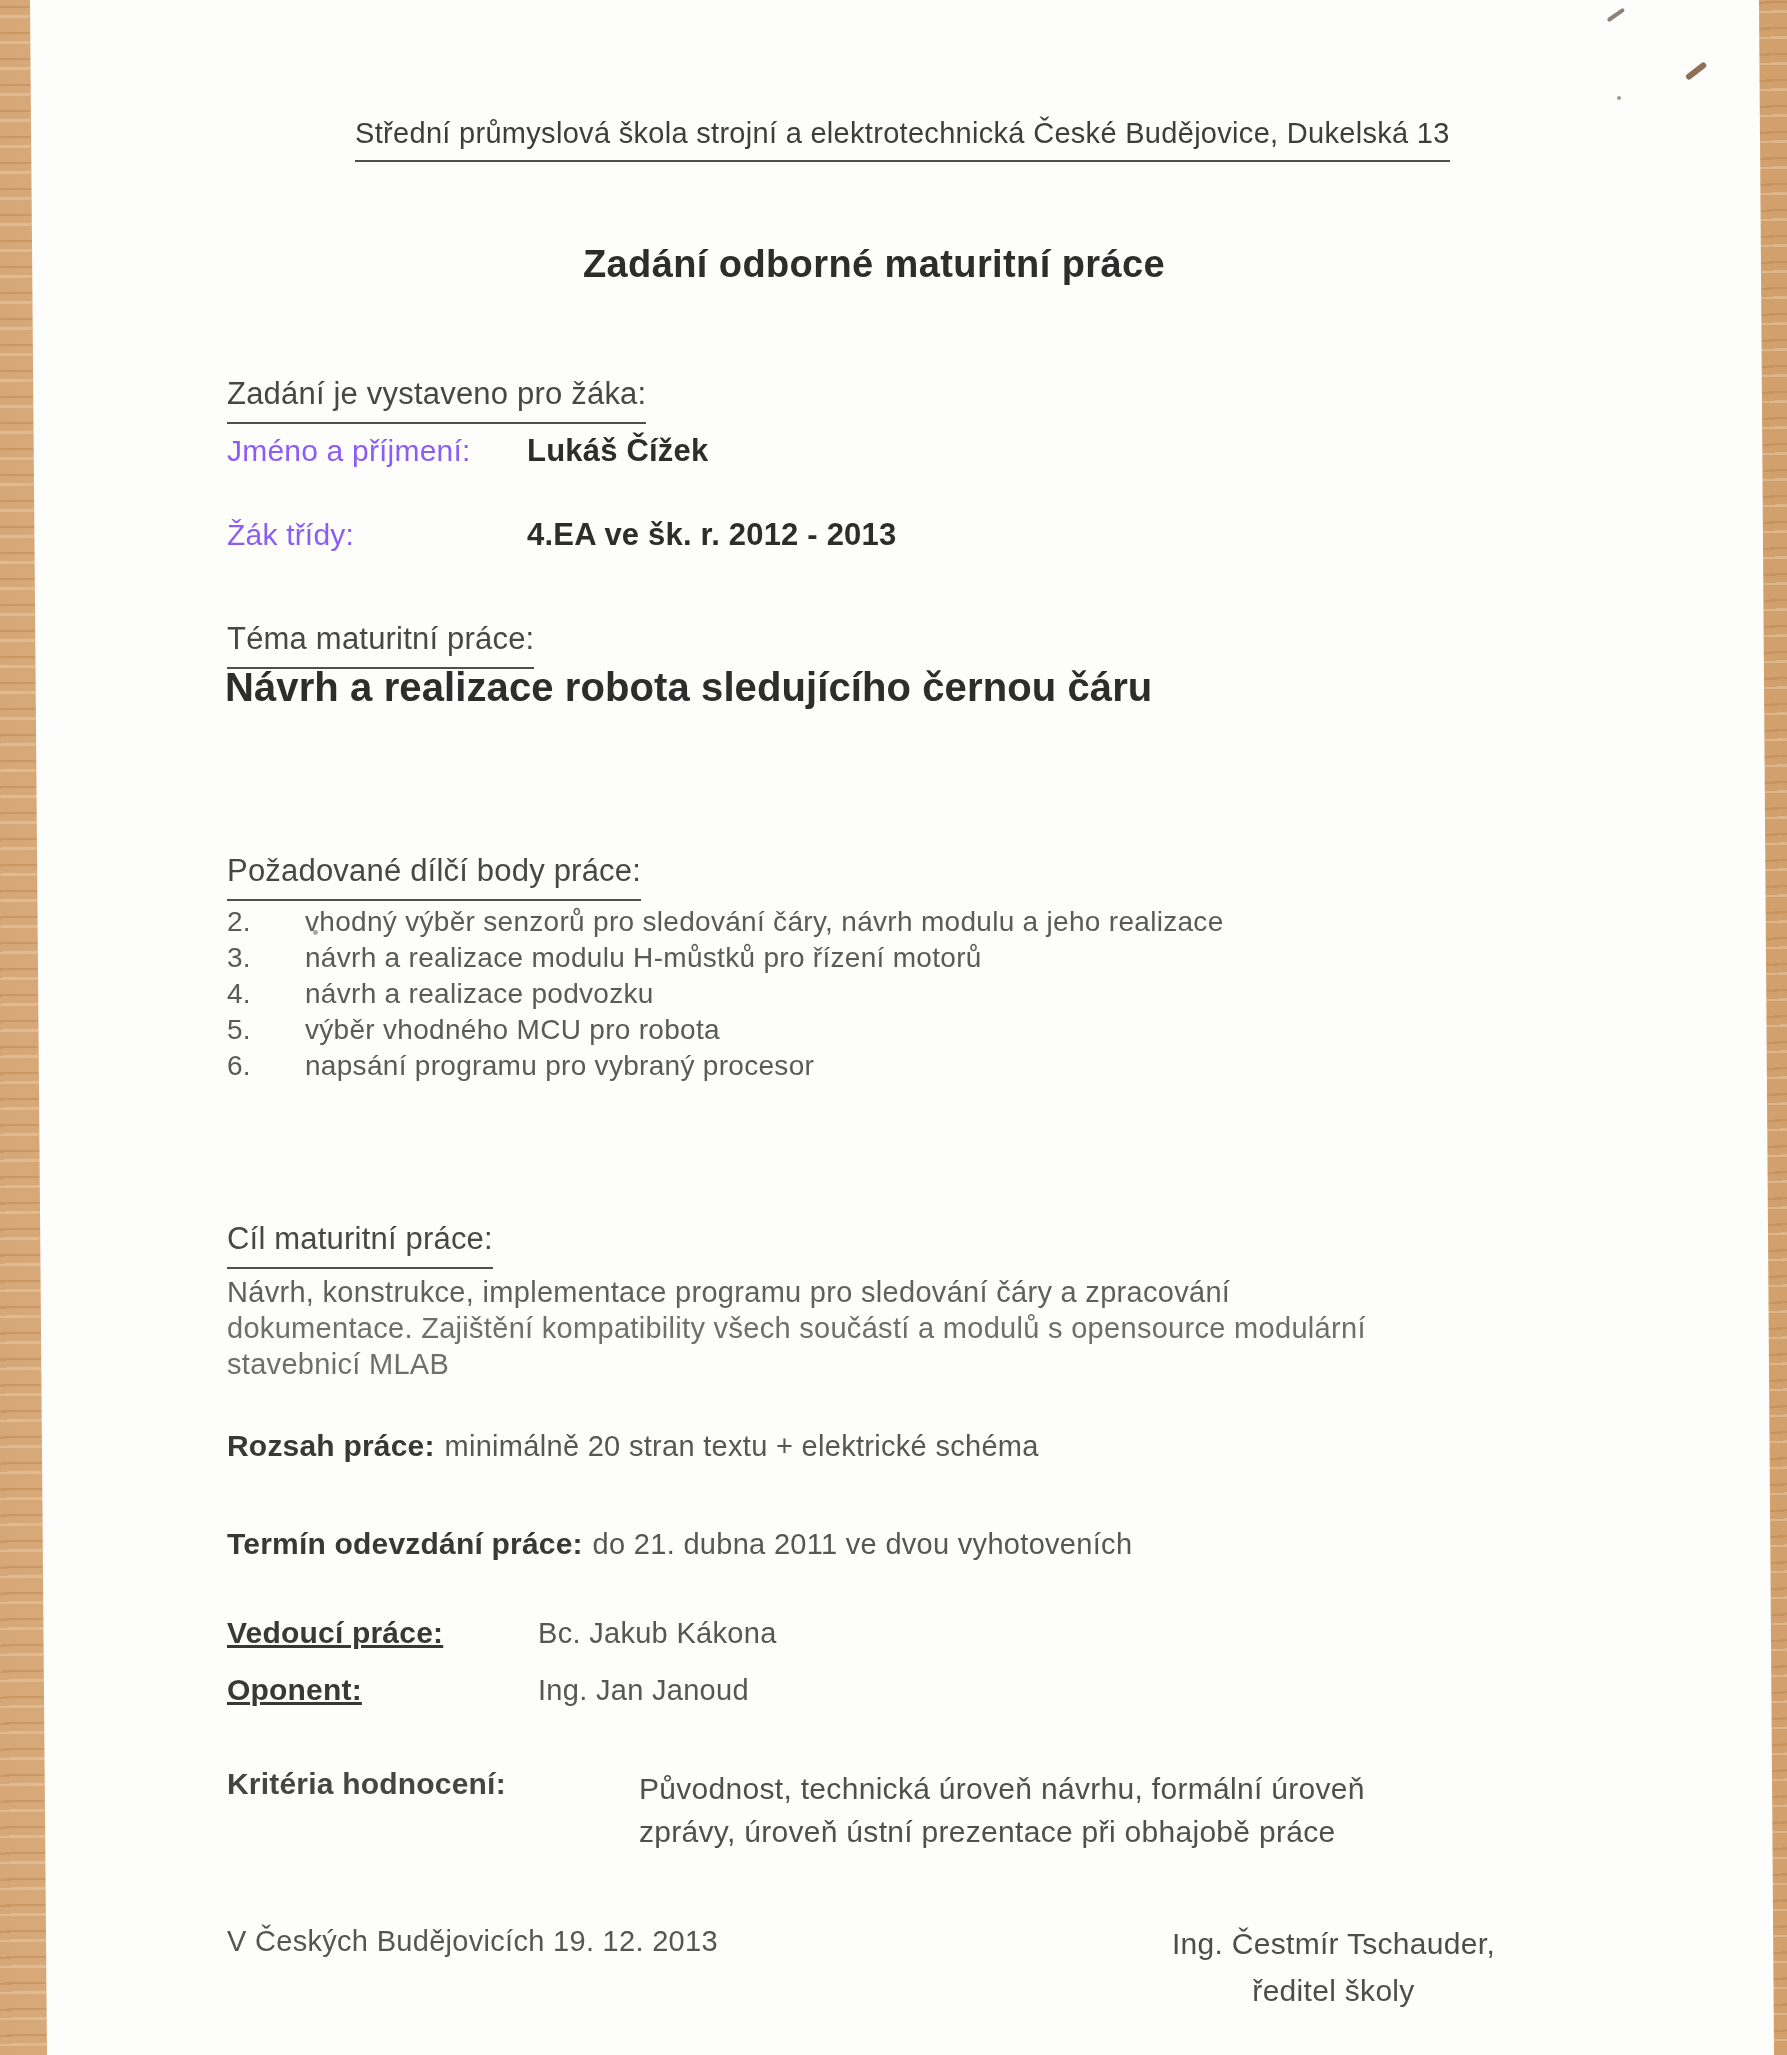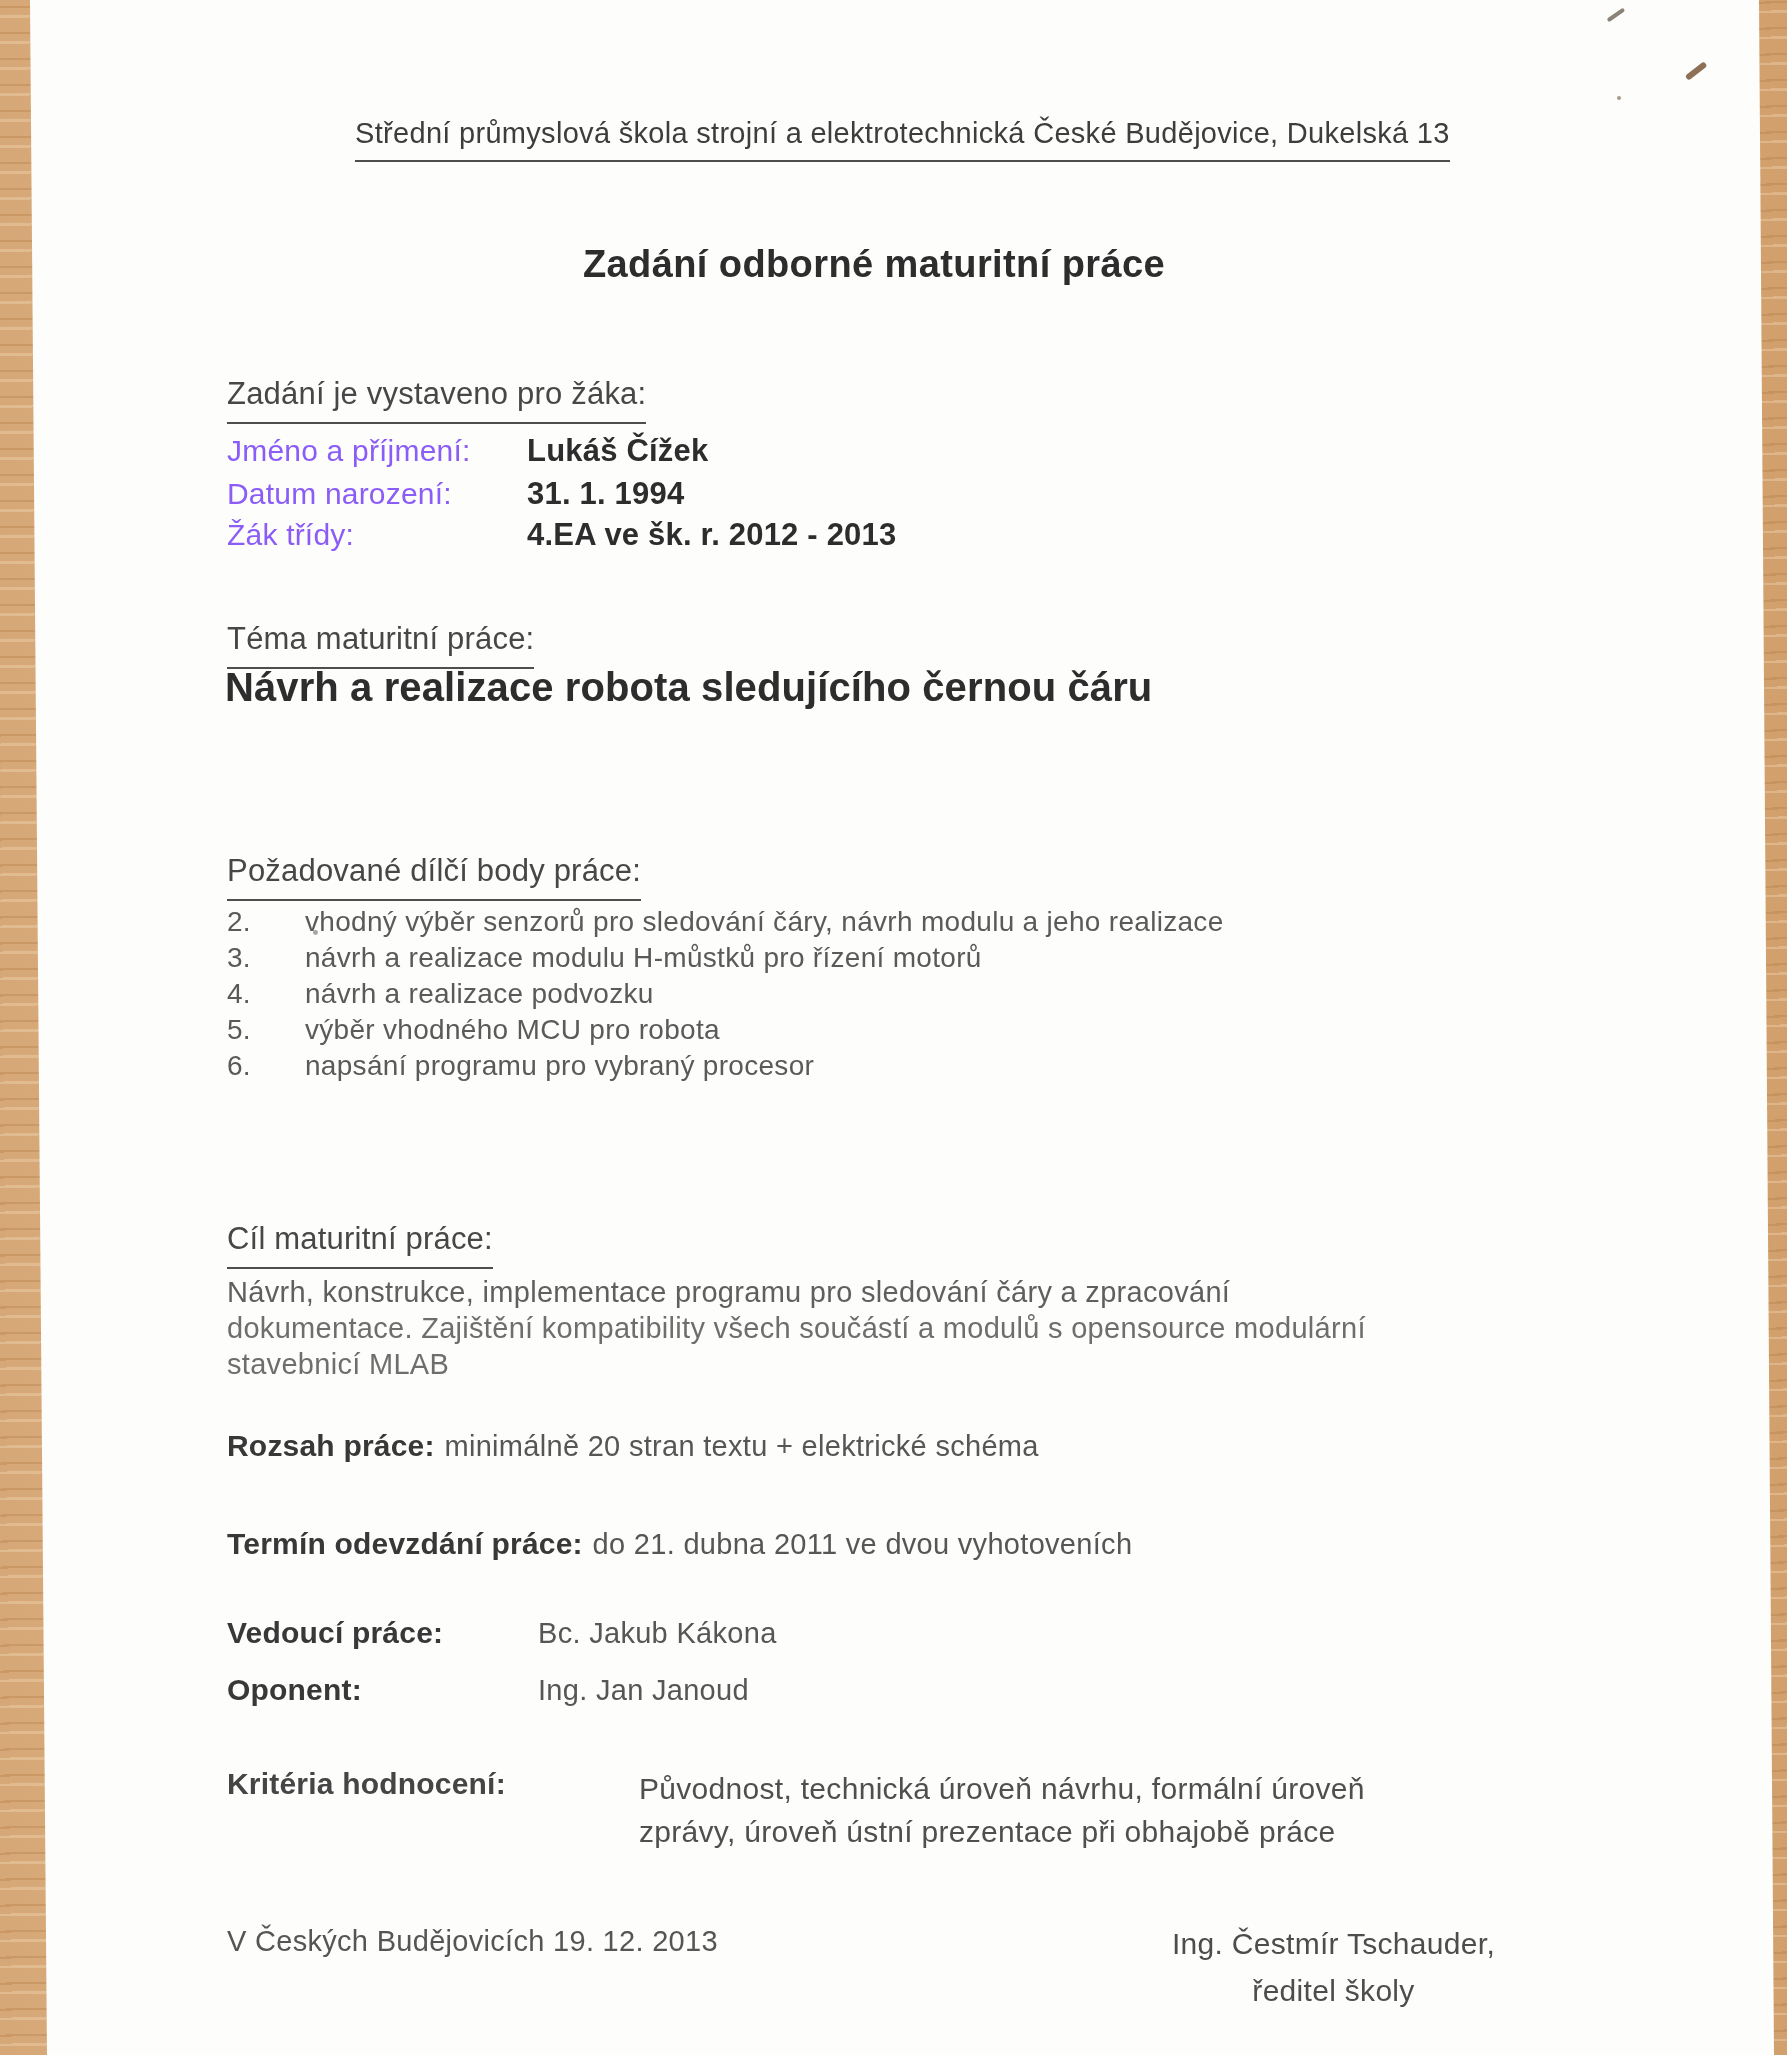--- a/index.html
+++ b/index.html
@@ -54,21 +54,21 @@
   .req-row{height:36px;font-size:28px;color:var(--ink-body);letter-spacing:0.3px;}
   .req-num{display:inline-block;width:78px;}
 
   .goal-text{top:1274px;left:227px;width:1397px;font-size:29px;line-height:36px;
     color:#5f5f5f;letter-spacing:0.3px;}
   .goal-text .faded{color:#6e6e6e;}
 
   .inline-label{font-size:30px;font-weight:700;color:#383838;letter-spacing:0.2px;margin-right:9.8px;}
   .inline-value{font-size:29px;color:#565656;letter-spacing:0.3px;}
 
-  .person-label{display:inline-block;width:311px;font-size:30px;font-weight:700;color:#383838;letter-spacing:0.2px;}
+  .person-label{display:inline-block;width:311px;font-size:30px;font-weight:700;color:#383838;letter-spacing:0.2px;text-decoration:underline;}
   .person-value{font-size:29px;color:#565656;letter-spacing:0.3px;}
 
   .criteria-label{top:1767px;left:227px;font-size:30px;font-weight:700;color:#454545;letter-spacing:0.2px;}
   .criteria-value{top:1767px;left:639px;width:880px;font-size:30px;line-height:43px;
     color:#4f4f4f;letter-spacing:0.3px;}
 
   .place-date{top:1925px;left:227px;font-size:29px;color:#555555;letter-spacing:0.3px;}
   .signature{top:1920px;left:1131px;width:405px;text-align:center;
     font-size:30px;line-height:47px;color:#4d4d4d;letter-spacing:0.3px;}
 
@@ -92,23 +92,20 @@
       </div>
 
       <h1 class="abs doc-title">Zadání odborné maturitní práce</h1>
 
       <div class="abs sec-head" style="top:376px;left:227px;text-align:right;">
         <span class="u">Zadání je vystaveno pro žáka:</span>
       </div>
 
       <div class="abs" style="top:433px;left:227px;">
         <span class="row-label">Jméno a příjmení:</span><span class="row-value">Lukáš Čížek</span>
-      </div>
-      <div class="abs" style="top:476px;left:227px;">
-        <span class="row-label">Datum narození:</span><span class="row-value">31. 1. 1994</span>
       </div>
       <div class="abs" style="top:517px;left:227px;">
         <span class="row-label">Žák třídy:</span><span class="row-value">4.EA ve šk. r. 2012 - 2013</span>
       </div>
 
       <div class="abs sec-head" style="top:621px;left:227px;">
         <span class="u">Téma maturitní práce:</span>
       </div>
       <h2 class="abs topic-title" style="top:665px;left:225px;">Návrh a realizace robota sledujícího černou čáru</h2>
 

